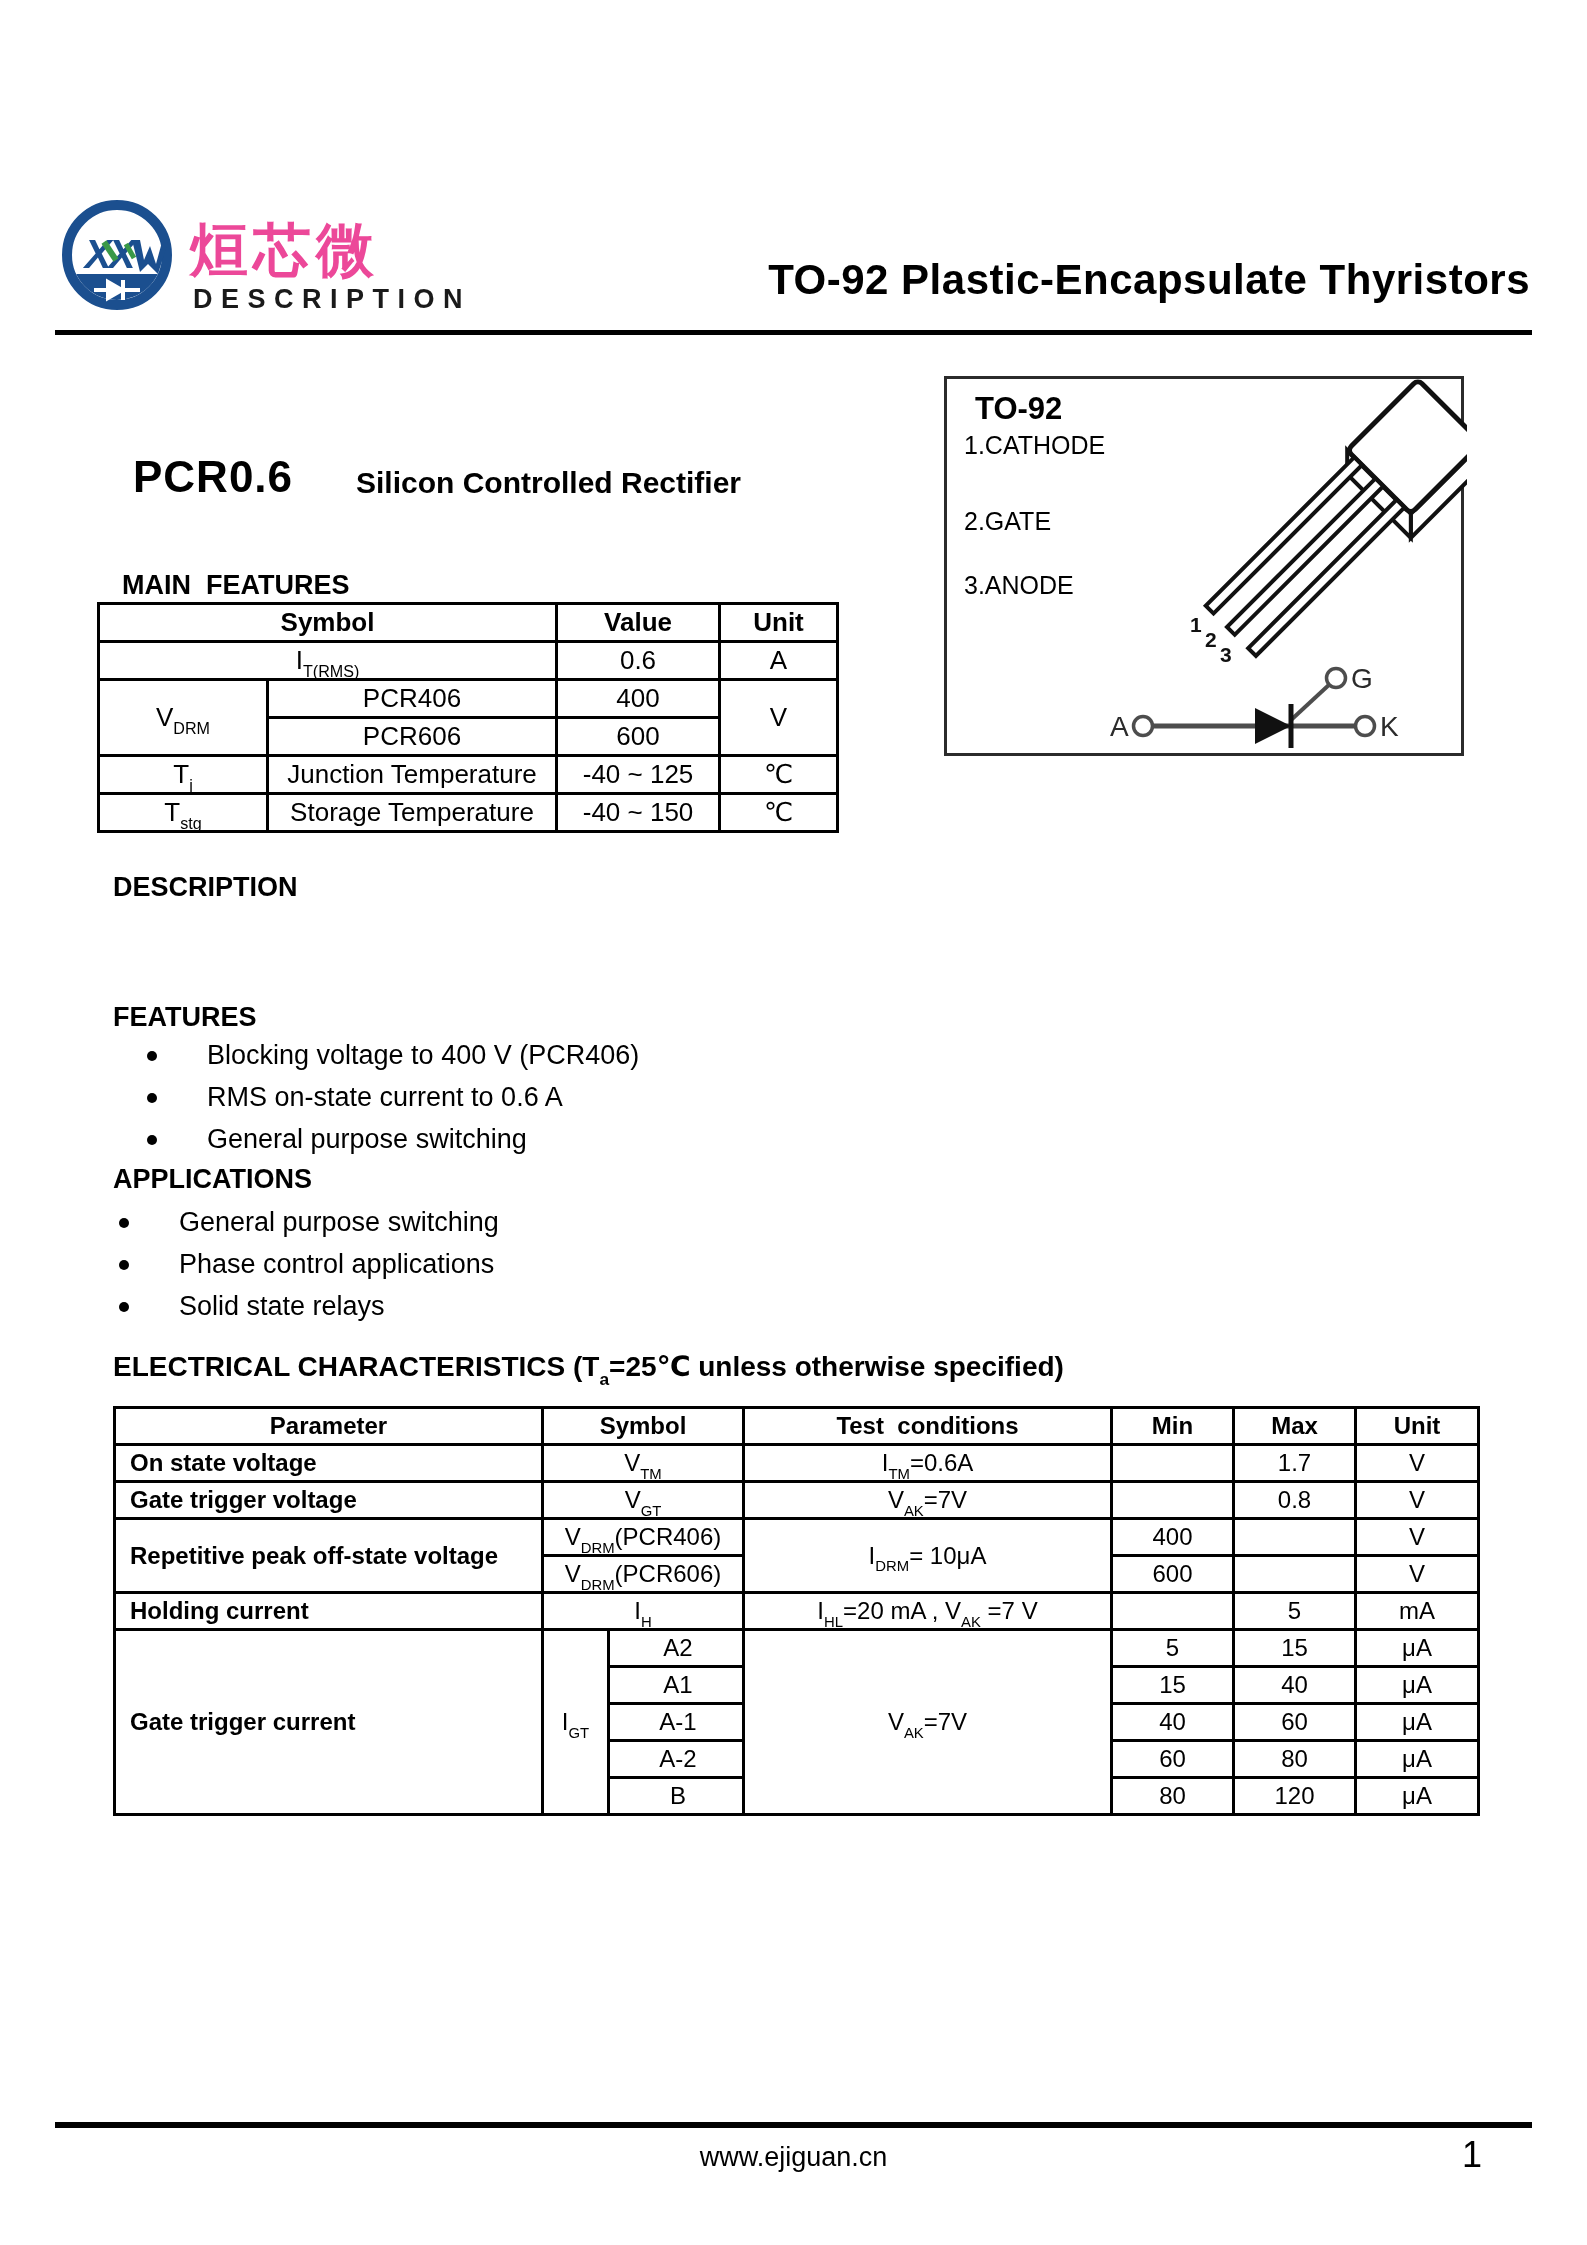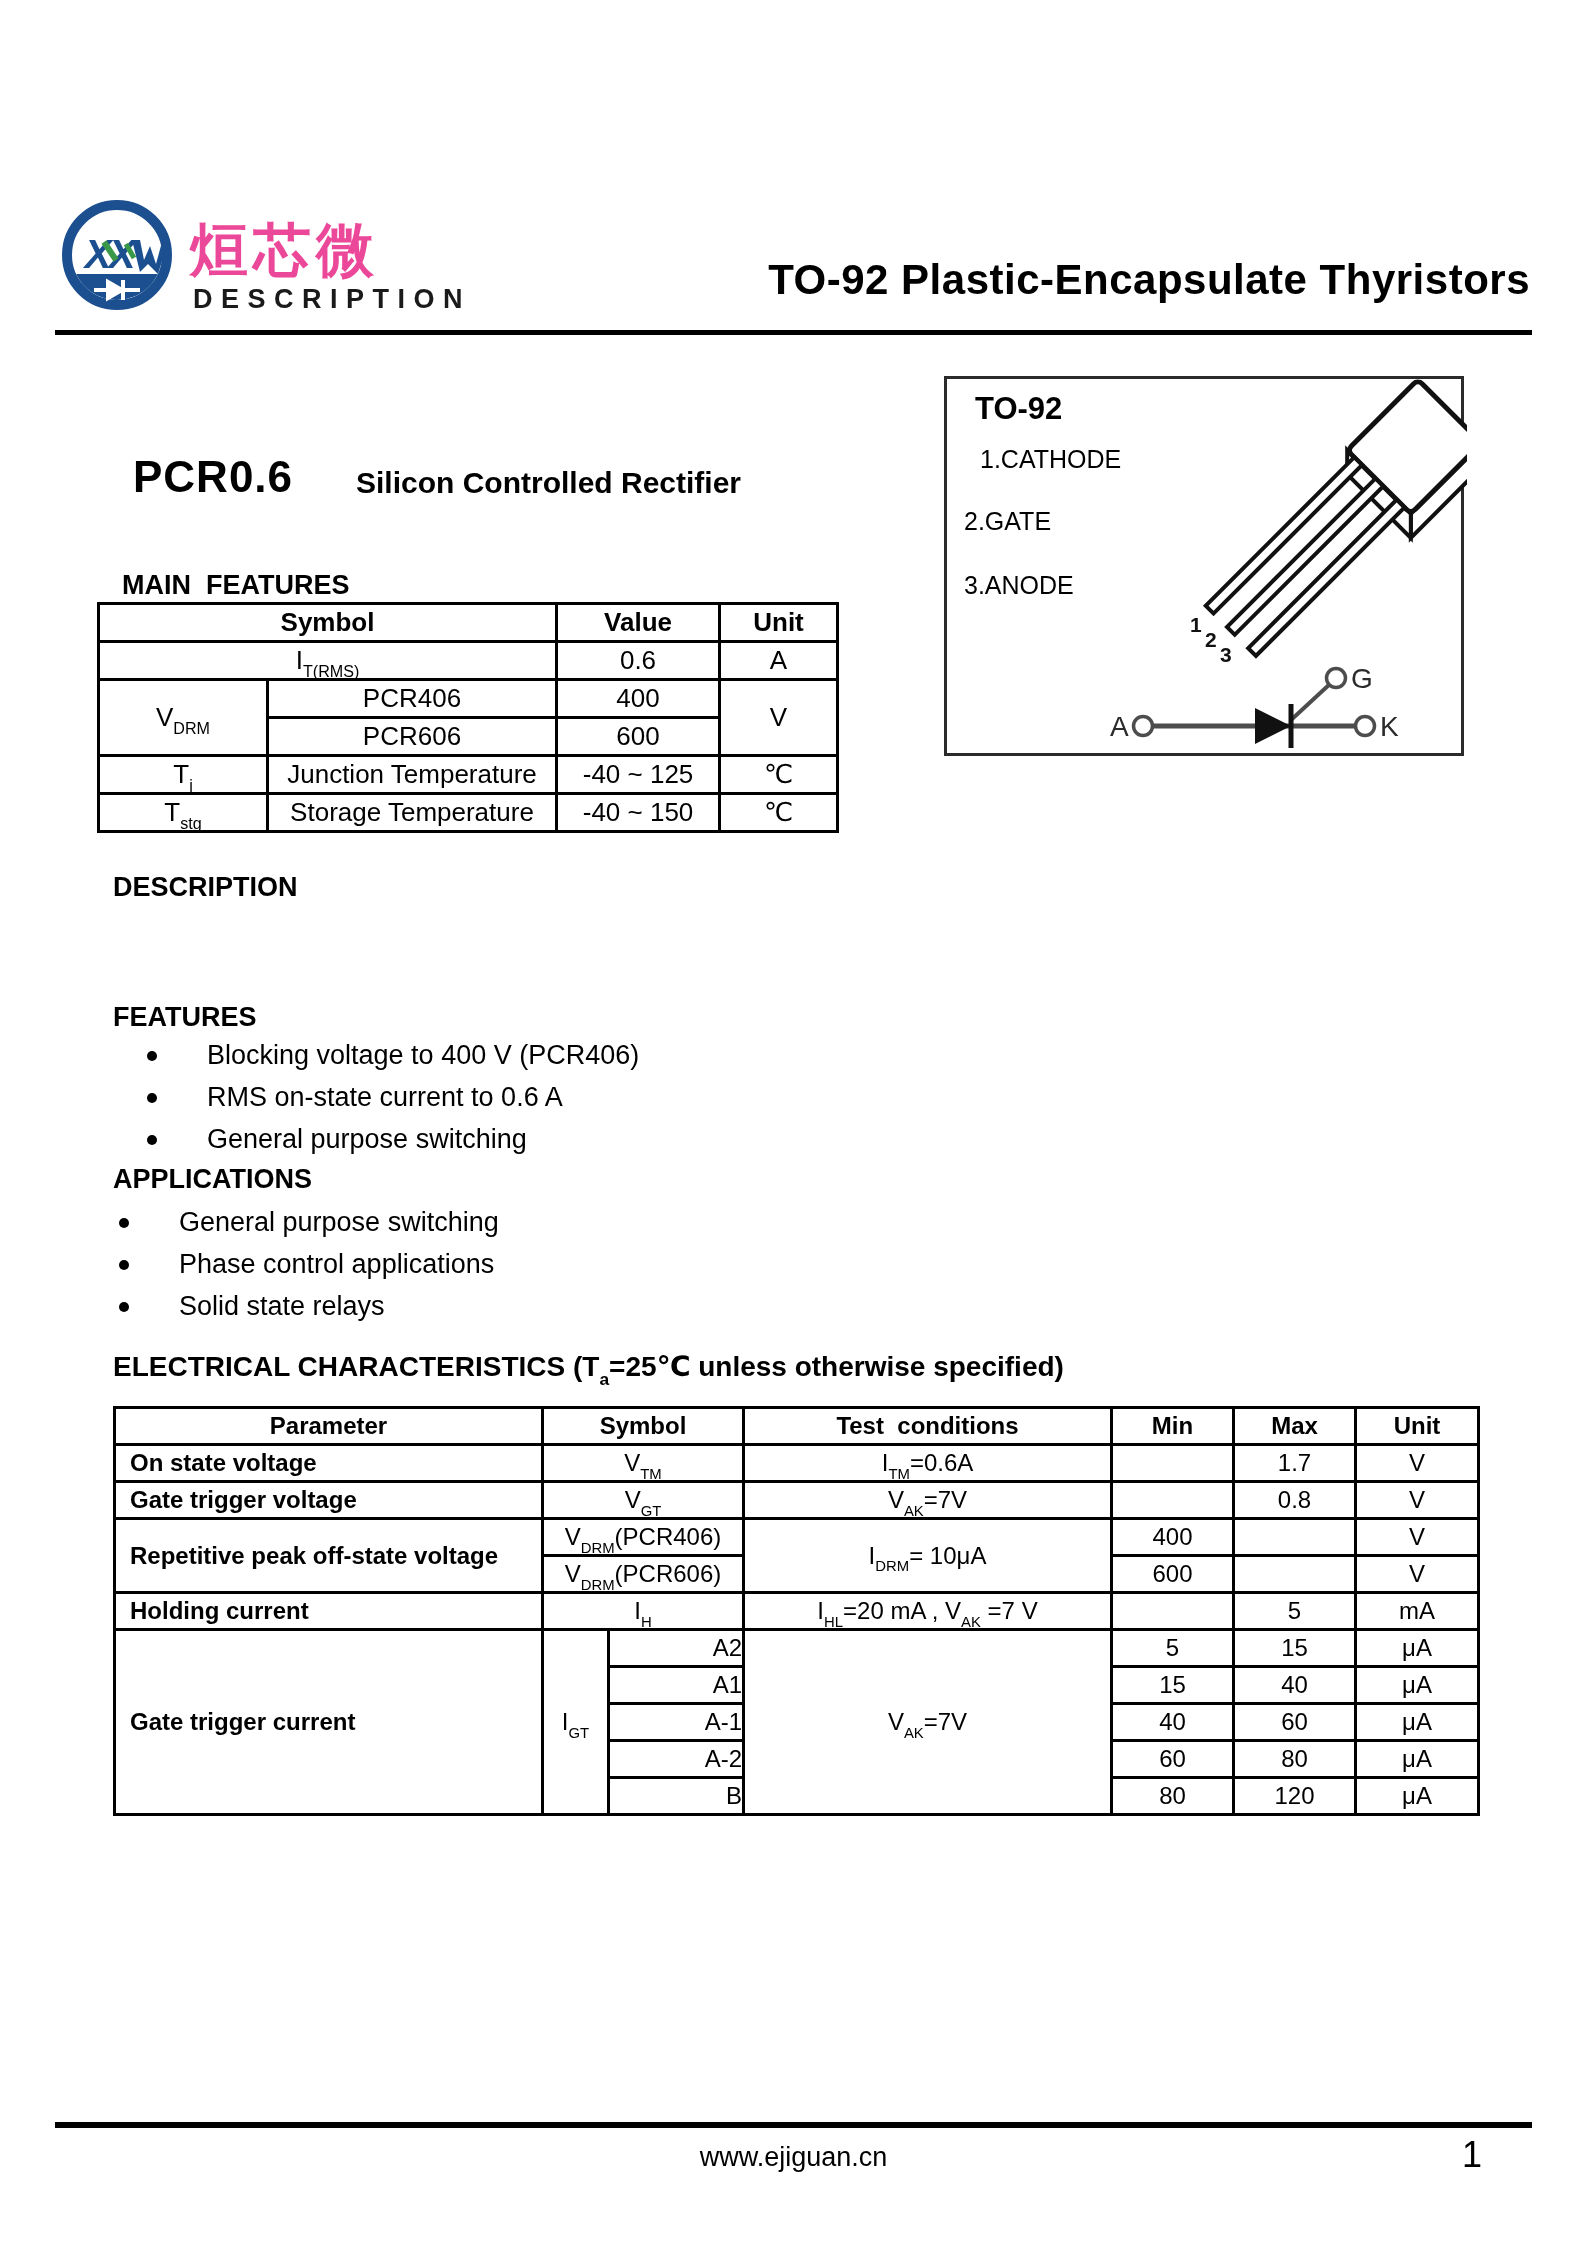--- a/index.html
+++ b/index.html
@@ -11,39 +11,39 @@
   .logo-icon { position:absolute; left:60px; top:198px; width:114px; height:114px; }
   .logo-cn { position:absolute; left:190px; top:212px; font-size:58px; font-weight:bold; letter-spacing:5px; color:#ec4899; }
   .logo-en { position:absolute; left:193px; top:284px; font-size:27px; font-weight:bold; letter-spacing:8.5px; color:#1a1a1a; }
   .doc-title { position:absolute; right:57px; top:256px; font-size:42px; font-weight:bold; letter-spacing:0.5px; }
   .header-rule { position:absolute; left:55px; top:330px; width:1477px; height:5px; background:#000; }
 
   
   .pkg-box { position:absolute; left:944px; top:376px; width:520px; height:380px; border:3px solid #2b2b2b; background:#fff; }
   .pkg-title { position:absolute; left:28px; top:12px; font-size:31px; font-weight:bold; }
   .pkg-pin { position:absolute; left:17px; font-size:25px; }
-  .pkg-pin.p1 { top:66px;margin-left:16px; } .pkg-pin.p2 { top:128px; } .pkg-pin.p3 { top:192px; }
+  .pkg-pin.p1 { top:52px; } .pkg-pin.p2 { top:128px; } .pkg-pin.p3 { top:192px; }
   .pkg-svg { position:absolute; left:0; top:0; width:520px; height:380px; }
 
   
   .product-name { position:absolute; left:133px; top:452px; font-size:44px; font-weight:bold; letter-spacing:1px; }
   .product-sub { position:absolute; left:356px; top:466px; font-size:30px; font-weight:bold; }
   .mf-heading { position:absolute; left:122px; top:570px; font-size:27px; font-weight:bold; white-space:pre; }
 
   
   table { border-collapse:collapse; table-layout:fixed; background:#fff; }
   td,th { border:3px solid #000; text-align:center; vertical-align:middle; overflow:hidden; }
   .mf-table { position:absolute; left:97px; top:602px; width:739px; font-size:26px; }
   .mf-table td,.mf-table th { height:38px; }
   .mf-table th { font-weight:bold; }
   .ec-table { position:absolute; left:113px; top:1406px; width:1364px; font-size:24px; }
   .ec-table td,.ec-table th { height:37px; }
   .ec-table th { font-weight:bold; white-space:pre; }
   .ec-table td.param { text-align:left; padding-left:14px; font-weight:bold; }
-  .ec-table td.grade { text-align:right; padding-left:4px; }
+  .ec-table td.grade { text-align:center; padding-left:4px; }
   sub { font-size:0.62em; position:relative; bottom:-0.12em; line-height:0; }
 
   
   .sec-heading { position:absolute; left:113px; font-size:27px; font-weight:bold; }
   .desc-para { position:absolute; left:113px; top:916px; width:1394px; font-size:27px; line-height:37.5px; text-align:justify; text-indent:34px; }
   .bullet-item { position:absolute; display:flex; align-items:center; font-size:27px;gap:8px; }
   .bullet-dot { width:10px; height:10px; border-radius:50%; background:#000; margin-right:0; flex:0 0 10px; }
   .bullet-item .bl-label { padding-left:42px; }
   .feat-item { left:147px; }
   .app-item { left:119px; }

